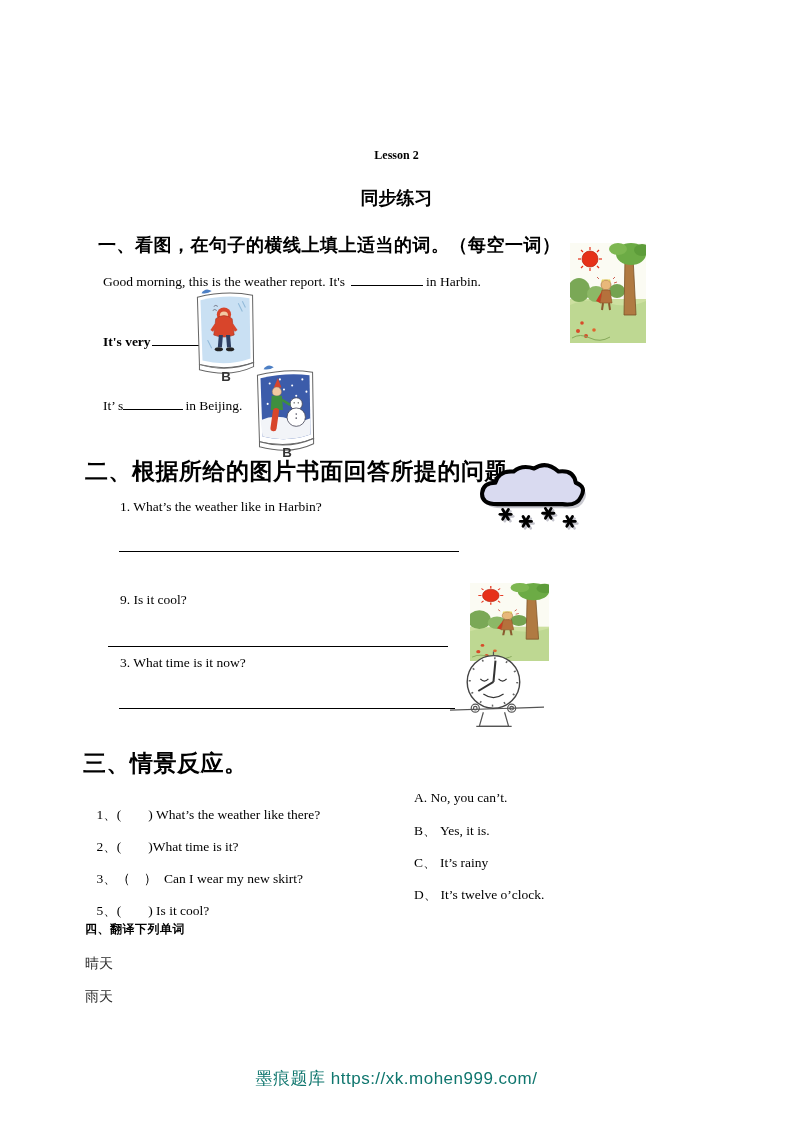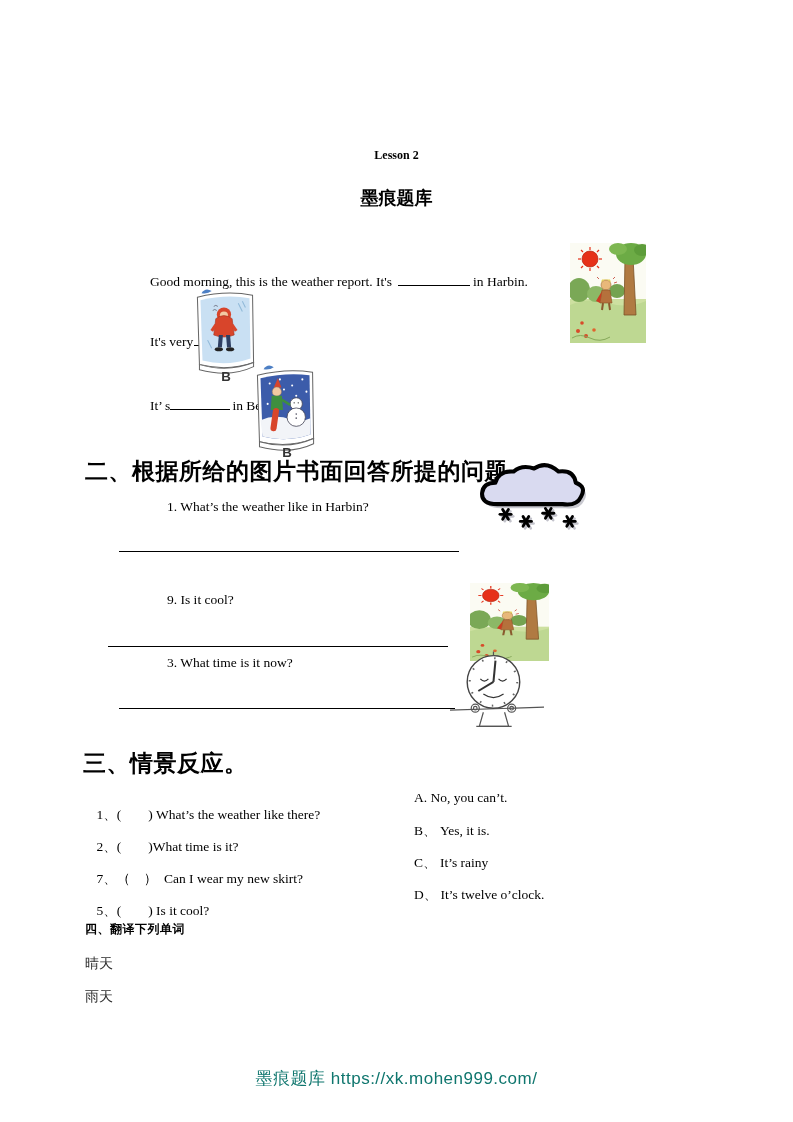--- a/index.html
+++ b/index.html
@@ -6,35 +6,35 @@
   .page {
     position:relative; width:793px; height:1122px; background:#ffffff;
     font-family:"Liberation Serif","DejaVu Serif",serif; color:#000;
     overflow:hidden; margin:0 auto;
   }
   .title { position:absolute; left:0; width:100%; text-align:center; font-weight:bold; }
   .t-unit   { top:106px; font-size:18px; }
   .t-lesson { top:148px; font-size:12px; }
   .t-sub    { top:186px; font-size:18px; font-weight:600; }
   .heading  { position:absolute; font-weight:bold; font-size:23px; letter-spacing:0.5px; white-space:pre; }
-  .body-text { position:absolute; font-size:13.5px; white-space:pre;margin-left:47px; }
+  .body-text { position:absolute; font-size:13.5px; white-space:pre; }
   .blank { display:inline-block; border-bottom:1.2px solid #000; height:12px; vertical-align:baseline; }
   .blank-1 { width:72px; margin:0 3px 0 6px; }
   .blank-2 { width:47px; margin-left:1px; }
   .blank-3 { width:60px; margin-right:2px; }
   .ans-line { position:absolute; border-top:1.6px solid #000; height:0; }
   #line1 { left:119px; top:551px; width:340px; }
   #line2 { left:108px; top:646px; width:340px; }
   #line3 { left:119px; top:708px; width:336px; }
   #s1-heading { left:98px;  top:233px; font-size:18px; }
   #s2-heading { left:85px;  top:456px; }
   #s3-heading { left:83px;  top:748px; }
   #s4-heading { left:85px;  top:921px; font-size:12px; }
   #s1-sent1 { left:103px; top:273px; }
-  #s1-sent2 { left:103px; top:333px; }
+  #s1-sent2 { left:103px; top:333px;font-weight:bold; }
   #s1-sent3 { left:103px; top:397px; }
   #s2-q1 { left:120px; top:499px; }
   #s2-q2 { left:120px; top:592px; }
   #s2-q3 { left:120px; top:655px; }
   .s3-row { position:absolute; left:83px; width:680px; font-size:13.5px; white-space:pre; }
   .s3-answer { position:absolute; left:331px; top:0; white-space:pre; }
   #s3-row1 { top:790px; } #s3-row2 { top:822px; } #s3-row3 { top:854px; } #s3-row4 { top:886px; }
   .s4-word { position:absolute; left:85px; font-size:14px; color:#2f2f2f;
              font-family:"Liberation Serif","DejaVu Serif",serif; }
   #s4-word1 { top:955px; } #s4-word2 { top:988px; }
@@ -97,22 +97,23 @@
       <line x1="-5.5" y1="0" x2="5.5" y2="0"></line>
       <line x1="-2.8" y1="-4.8" x2="2.8" y2="4.8"></line>
       <line x1="2.8" y1="-4.8" x2="-2.8" y2="4.8"></line>
     </g>
   </defs>
 </svg>
 
 <div class="page">
 
   <div class="title t-lesson">Lesson 2</div>
-  <div class="title t-sub">墨痕题库</div>
-
+  <div class="title t-sub">同步练习</div>
+
+  <div class="heading" id="s1-heading">一、看图，在句子的横线上填上适当的词。（每空一词）</div>
 
   <svg class="img" id="img-sunny1" viewBox="0 0 76 100" preserveAspectRatio="none">
     <use href="#sunnyScene"></use>
   </svg>
 
   <div class="body-text" id="s1-sent1"><span>Good morning, this is the weather report. It's</span><span class="blank blank-1"></span><span>in Harbin.</span></div>
 
   <div class="body-text" id="s1-sent2"><span>It's very</span><span class="blank blank-2"></span></div>
 
   <div class="body-text" id="s1-sent3"><span>It’ s</span><span class="blank blank-3"></span><span>in Beijing.</span></div>
@@ -224,21 +225,21 @@
 
   <div class="s3-row" id="s3-row1">
     <span>1、(        ) What’s the weather like there?</span>
     <span class="s3-answer">A. No, you can’t.</span>
   </div>
   <div class="s3-row" id="s3-row2">
     <span>2、(        )What time is it?</span>
     <span class="s3-answer">B、 Yes, it is.</span>
   </div>
   <div class="s3-row" id="s3-row3">
-    <span>7、（    ）  Can I wear my new skirt?</span>
+    <span>3、（    ）  Can I wear my new skirt?</span>
     <span class="s3-answer">C、 It’s rainy</span>
   </div>
   <div class="s3-row" id="s3-row4">
     <span>5、(        ) Is it cool?</span>
     <span class="s3-answer">D、 It’s twelve o’clock.</span>
   </div>
 
   <div class="heading" id="s4-heading">四、翻译下列单词</div>
   <div class="s4-word" id="s4-word1">晴天</div>
   <div class="s4-word" id="s4-word2">雨天</div>

